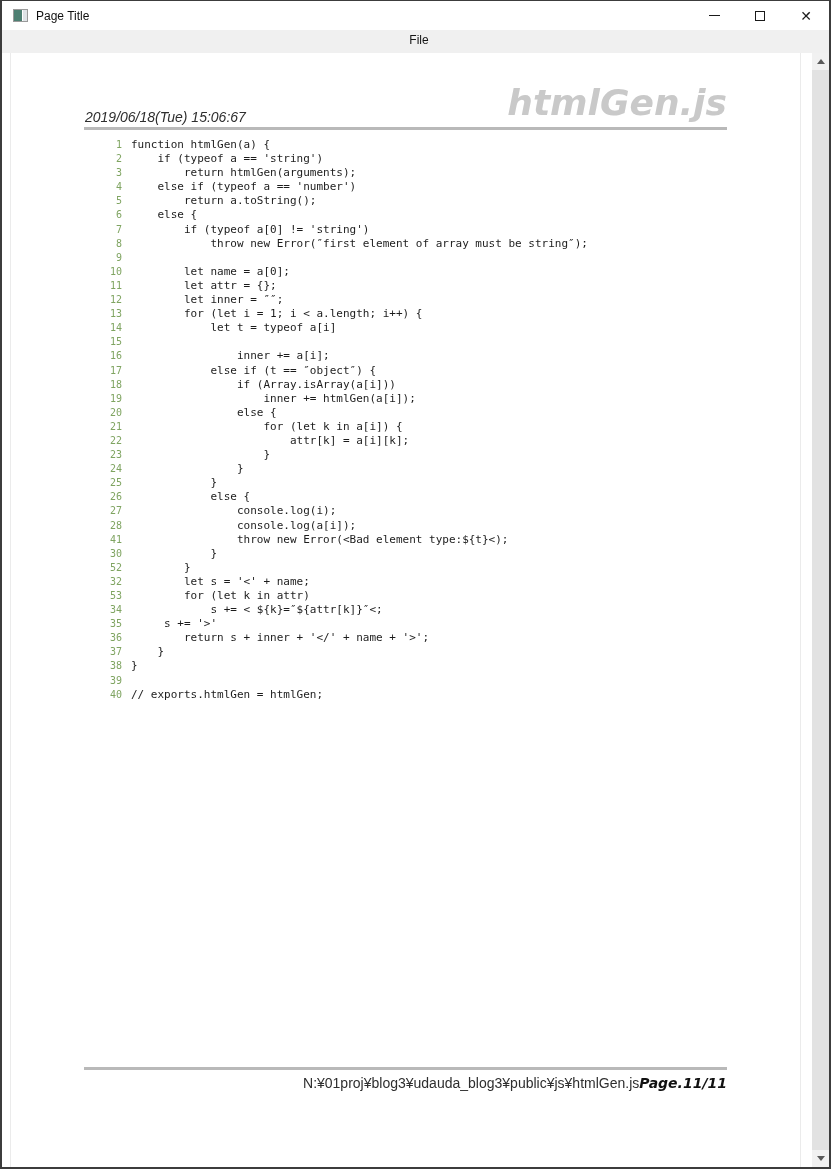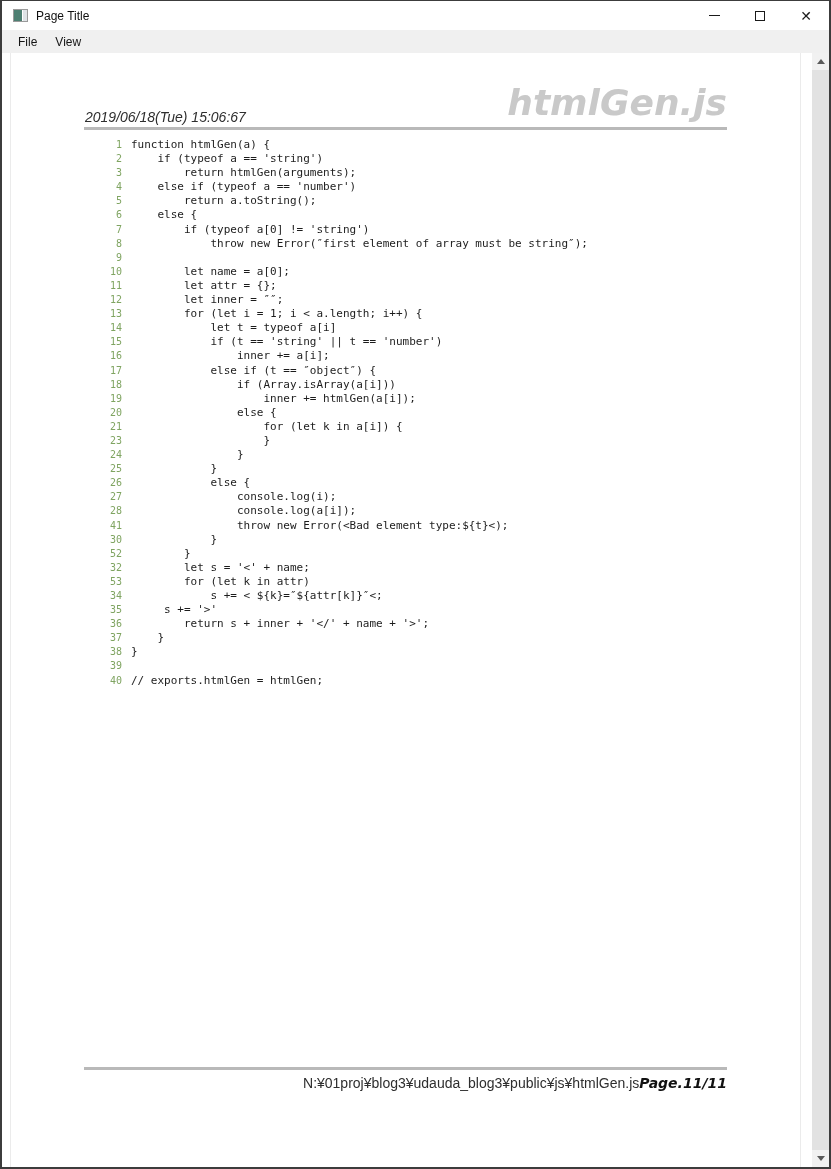--- a/index.html
+++ b/index.html
@@ -16,21 +16,21 @@
     background:linear-gradient(to right,#4d7f72 0 8px,#ffffff 8px 9px,#dfe3e6 9px);}
   .title-text{margin-left:8px;font-size:12px;color:#101010;}
   .win-controls{margin-left:auto;display:flex;height:100%;}
   .win-btn{width:46px;height:100%;display:flex;align-items:center;justify-content:center;
     color:#1a1a1a;cursor:default;}
   .glyph-min{display:block;width:11px;border-top:1px solid #1a1a1a;}
   .glyph-max{display:block;width:10px;height:10px;border:1px solid #1a1a1a;}
   .glyph-close{font-size:14px;font-family:"DejaVu Sans",sans-serif;font-weight:400;line-height:1;}
   
   .menubar{position:absolute;left:0;top:29px;right:0;height:23px;background:#f0f0f0;
-    display:flex;align-items:center;padding-left:7px;}
+    display:flex;align-items:center;padding-left:7px;flex-direction:column;}
   .menu-item{font-size:12px;color:#151515;padding:3px 9px;cursor:default;}
   
   .content{position:absolute;left:0;top:52px;right:0;bottom:0;background:#ffffff;}
   .page-edge-left{position:absolute;left:8px;top:0;bottom:0;width:1px;background:#ebebeb;}
   .page-edge-right{position:absolute;left:798px;top:0;bottom:0;width:1px;background:#ebebeb;}
   
   .doc-header{position:absolute;left:82px;top:0;width:643px;height:76px;}
   .doc-date{position:absolute;left:1px;bottom:4px;font-size:14px;color:#2e2e2e;letter-spacing:0px;font-style:italic;}
   .doc-watermark{position:absolute;right:0;bottom:8px;font-family:"DejaVu Sans",sans-serif;
     font-weight:bold;font-style:italic;font-size:36px;color:#c9c9c9;line-height:1;}
@@ -149,21 +149,20 @@
         <div class="code-line">
           <span class="ln">13</span>
           <span class="ct">        for (let i = 1; i &lt; a.length; i++) {</span>
         </div>
         <div class="code-line">
           <span class="ln">14</span>
           <span class="ct">            let t = typeof a[i]</span>
         </div>
         <div class="code-line">
           <span class="ln">15</span>
-          <span class="ct">            if (t == 'string' || t == 'number')</span>
         </div>
         <div class="code-line">
           <span class="ln">16</span>
           <span class="ct">                inner += a[i];</span>
         </div>
         <div class="code-line">
           <span class="ln">17</span>
           <span class="ct">            else if (t == ″object″) {</span>
         </div>
         <div class="code-line">
@@ -174,20 +173,24 @@
           <span class="ln">19</span>
           <span class="ct">                    inner += htmlGen(a[i]);</span>
         </div>
         <div class="code-line">
           <span class="ln">20</span>
           <span class="ct">                else {</span>
         </div>
         <div class="code-line">
           <span class="ln">21</span>
           <span class="ct">                    for (let k in a[i]) {</span>
+        </div>
+        <div class="code-line">
+          <span class="ln">22</span>
+          <span class="ct">                        attr[k] = a[i][k];</span>
         </div>
         <div class="code-line">
           <span class="ln">23</span>
           <span class="ct">                    }</span>
         </div>
         <div class="code-line">
           <span class="ln">24</span>
           <span class="ct">                }</span>
         </div>
         <div class="code-line">

